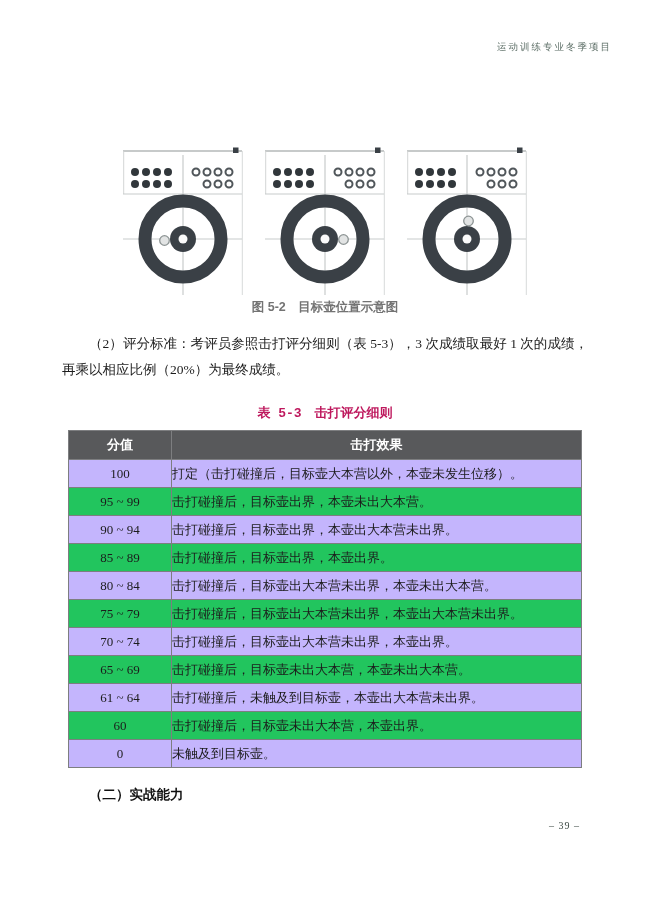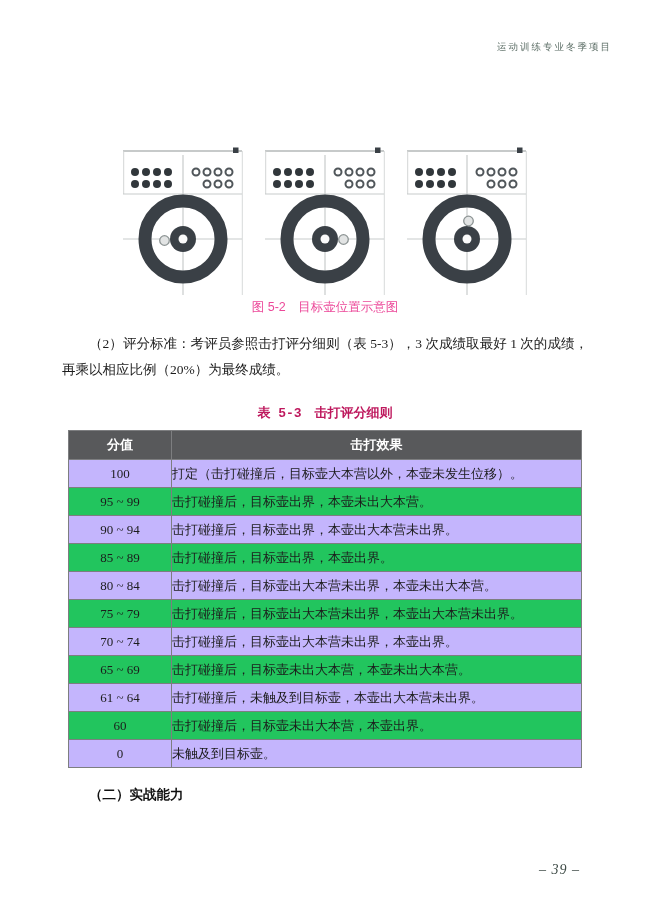--- a/index.html
+++ b/index.html
@@ -11,22 +11,22 @@
     position:absolute; top:41px; right:38px;
     font-size:9.5px; letter-spacing:2px; color:#5c6e66;
   }
   .figure-row {
     position:absolute; top:143px; left:123px; width:404px;
     display:flex; gap:22px;
   }
   .target-panel { width:120px; height:152px; }
   .figure-caption {
     position:absolute; top:299px; left:0; width:650px; text-align:center;
-    font-family:"Liberation Sans","DejaVu Sans",sans-serif; font-weight:normal; font-size:12.5px;
-    color:#ec4899;
+    font-family:"Liberation Sans","DejaVu Sans",sans-serif; font-weight:bold; font-size:12.5px;
+    color:#737373;
   }
   .para {
     position:absolute; left:62px; width:526px;
     font-size:13.5px; line-height:26px; text-align:justify;
   }
   .para p { margin:0; text-indent:2em; }
   #para-scoring { top:331px; }
   .table-title {
     position:absolute; top:404px; left:0; width:650px; text-align:center;
     font-family:Liberation Mono, monospace; font-weight:bold; font-size:13px;
@@ -48,22 +48,22 @@
   td.effect-cell { text-align:left; padding-left:26px; }
   tr.row-light td { background:#c4b5fd; }
   tr.row-dark td { background:#22c55e; }
   .section-heading {
     position:absolute; top:786px; left:62px; width:526px;
     font-family:"Liberation Sans","DejaVu Sans",sans-serif; font-weight:bold;
     font-size:13.5px; text-indent:2em; color:#111;
   }
   #para-method { top:812px; }
   .page-number {
-    position:absolute; top:862px; right:70px;
-    font-size:14px; letter-spacing:1px; color:#3d4a45;font-style:italic;
+    position:absolute; top:820px; right:70px;
+    font-size:10px; letter-spacing:1px; color:#3d4a45;
   }
 </style>
 </head>
 <body>
 
 <div class="page">
 
   <div class="header-right">运动训练专业冬季项目</div>
 
   <div class="figure-row">

